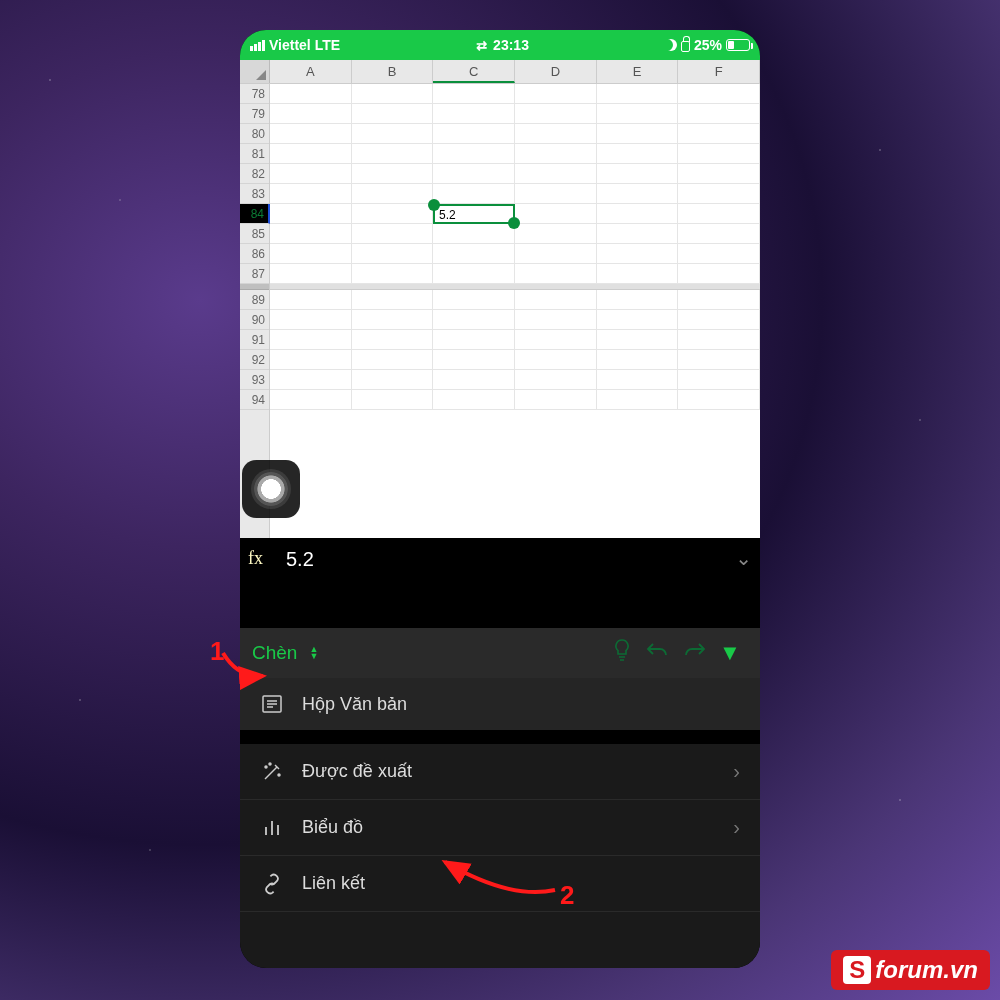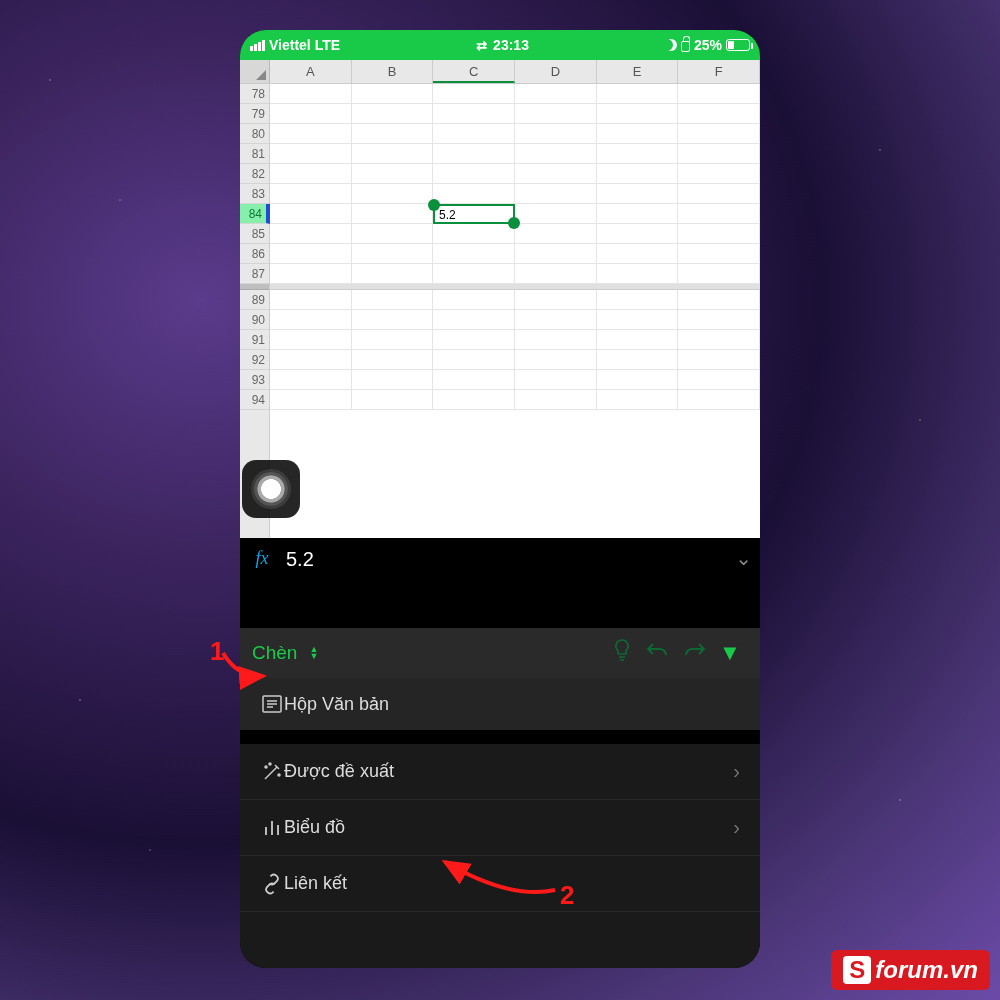--- a/index.html
+++ b/index.html
@@ -52,44 +52,44 @@
   
   .sheet{background:#fff;height:478px;display:flex;flex-direction:column;position:relative}
   .colhdr{display:flex;height:24px;background:#e8e8e8;border-bottom:1px solid #ccc}
   .colhdr .corner{width:30px;background:#d8d8d8;border-right:1px solid #bbb;position:relative}
   .colhdr .corner::after{content:"";position:absolute;right:3px;bottom:3px;border:5px solid transparent;border-right-color:#888;border-bottom-color:#888}
   .colhdr .ch{flex:1;text-align:center;font-size:13px;color:#555;border-right:1px solid #ccc;line-height:24px}
   .colhdr .ch.sel{border-bottom:2px solid #0a8f3c}
   .gridwrap{flex:1;display:flex;overflow:hidden}
   .rowhdr{width:30px;background:#e8e8e8;border-right:1px solid #ccc;display:flex;flex-direction:column}
   .rowhdr .rh{height:20px;font-size:12px;color:#666;text-align:right;padding-right:4px;border-bottom:1px solid #d4d4d4;line-height:20px}
-  .rowhdr .rh.sel{background:#86efac;color:#0a7a34;border-right:4px solid #1d4ed8;margin-right:-1px}
+  .rowhdr .rh.sel{background:#000000;color:#0a7a34;border-right:2px solid #1d4ed8;margin-right:-1px}
   .rowhdr .spacer{height:6px;background:#bfbfbf;border-bottom:1px solid #aaa}
   .grid{flex:1;position:relative}
   .grid .row{height:20px;border-bottom:1px solid #e5e5e5;display:flex}
   .grid .cell{flex:1;border-right:1px solid #e5e5e5}
   .grid .spacer{height:6px;background:#e0e0e0;border-bottom:1px solid #ccc}
   .selcell{position:absolute;border:2px solid #0a8f3c;background:#fff;font-size:12px;padding:2px 4px;color:#000}
   .handle{width:12px;height:12px;background:#0a8f3c;border-radius:50%;position:absolute}
   .assist{position:absolute;left:2px;top:400px;width:58px;height:58px;background:rgba(0,0,0,.85);border-radius:14px;display:flex;align-items:center;justify-content:center}
   .assist .ring{width:34px;height:34px;border-radius:50%;background:radial-gradient(circle,#fff 0 40%,#aaa 42% 55%,#555 58% 100%);box-shadow:0 0 0 3px rgba(255,255,255,.1)}
   
   .fbar{background:#000;height:90px;display:flex;padding:6px 8px;gap:10px}
-  .fx{color:#0ea5e9;font-style:italic;font-size:18px;font-family:serif;width:28px;padding-top:4px;text-align:center}
+  .fx{color:#fef9c3;font-size:18px;font-family:serif;width:28px;padding-top:4px;}
   .fval{flex:1;color:#fff;font-size:20px;padding-top:4px}
   .fchev{color:#888;font-size:20px;padding-top:2px}
   
   .tbar{background:#2a2a2a;height:50px;display:flex;align-items:center;padding:0 12px;gap:0}
   .tsel{color:#19c948;font-size:19px;display:flex;align-items:center;gap:6px}
   .tsel .ud{display:flex;flex-direction:column;font-size:9px;line-height:7px;color:#19c948;margin-left:6px}
   .tspace{flex:1}
   .ticon{width:36px;text-align:center;color:#0c6b34;font-size:22px}
   
   .menu{background:#1a1a1a;flex:1;display:flex;flex-direction:column}
-  .mitem{display:flex;align-items:center;height:56px;padding:0 20px;color:#ddd;font-size:18px;border-bottom:1px solid #2a2a2a;}
+  .mitem{display:flex;align-items:center;height:56px;padding:0 20px;color:#ddd;font-size:18px;border-bottom:1px solid #2a2a2a;gap:18px}
   .mitem.top{background:#252525;height:52px;border-bottom:none}
   .msep{height:14px;background:#000}
   .micon{width:24px;height:24px;display:flex;align-items:center;justify-content:center;color:#ccc}
   .mchev{margin-left:auto;color:#777;font-size:20px}
   
   .ann{position:absolute;color:#ff1a1a;font-weight:800;font-size:26px;pointer-events:none}
   .watermark{position:absolute;right:10px;bottom:10px;background:#d81920;color:#fff;padding:6px 12px;border-radius:6px;font-size:24px;font-weight:600;display:flex;align-items:center;gap:4px;font-style:italic}
   .watermark .s{background:#fff;color:#d81920;width:28px;height:28px;border-radius:4px;display:flex;align-items:center;justify-content:center;font-weight:900;font-style:normal}
   svg.arrow{position:absolute;overflow:visible;pointer-events:none}
 </style>

